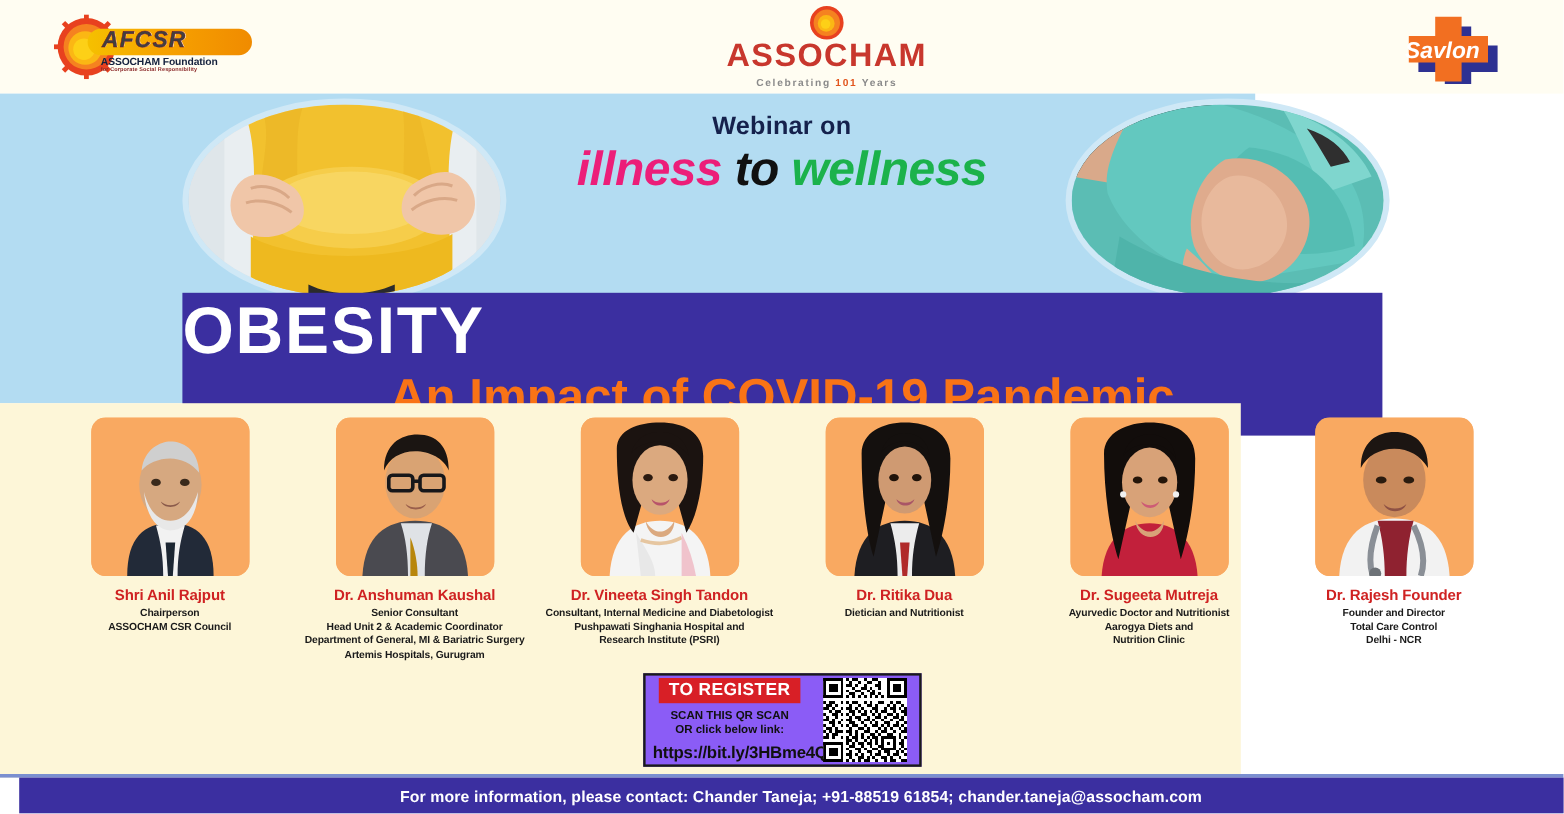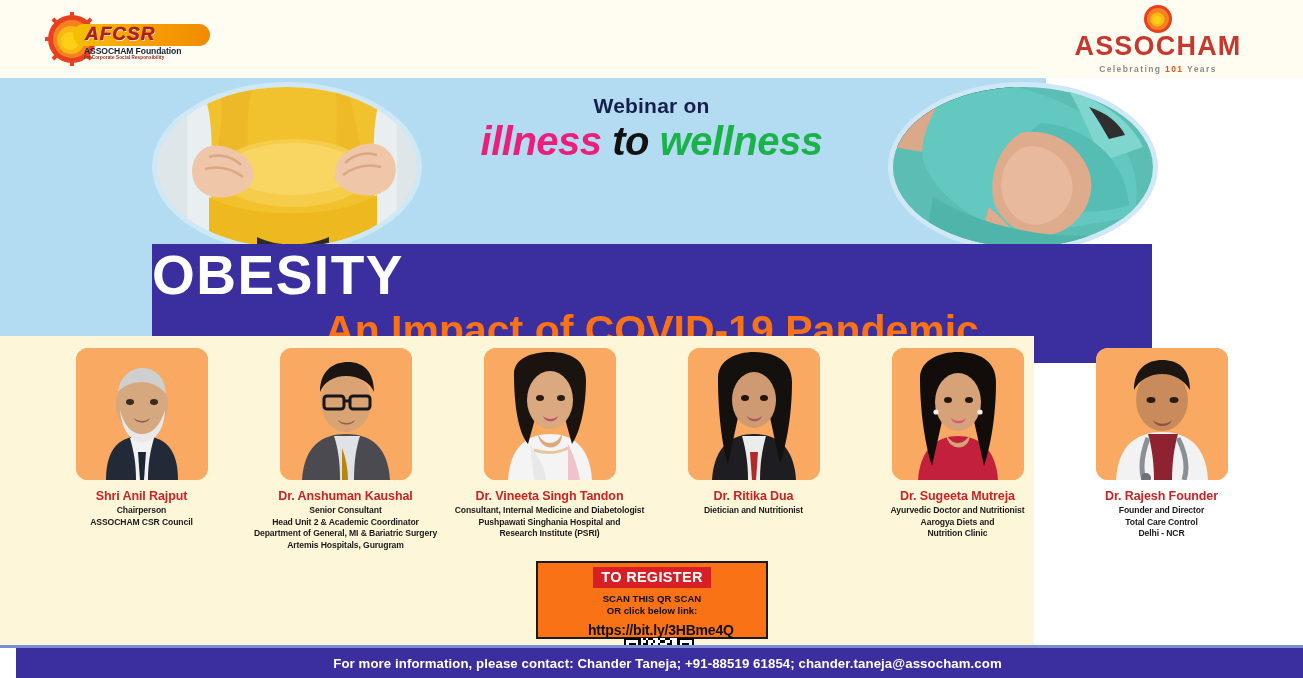--- a/index.html
+++ b/index.html
@@ -24,21 +24,21 @@
     position:absolute; left:5px; top:4px; width:54px; height:54px;
   }
   .afcsr .pill{
     position:absolute; left:33px; top:16px; width:137px; height:22px;
     background:linear-gradient(90deg,#f5c000 0%, #f7a300 45%, #f08b00 100%);
     border-radius:11px;
   }
   .afcsr .pill-txt{
     position:absolute; left:45px; top:15px; width:120px;
     font-size:19px; font-weight:bold; font-style:italic;
-    color:#b91c1c; letter-spacing:1px;
+    color:#404040; letter-spacing:1px;
     -webkit-text-stroke:0.4px #7a1010;
     text-shadow:0.5px 0.5px 0 #ffffff;
   }
   .afcsr .sub1{
     position:absolute; left:44px; top:38px; width:136px;
     font-size:8.6px; font-weight:bold; color:#14213d; letter-spacing:-0.1px;
     white-space:nowrap;
   }
   .afcsr .sub2{
     position:absolute; left:44px; top:47px; width:140px;
@@ -138,22 +138,22 @@
   }
   .sp-role{
     margin-top:2px; font-size:8.6px; font-weight:bold; color:#1a1a1a;
     text-align:center; line-height:1.33; letter-spacing:-0.1px;
     padding:0 3px;
   }
 
   
   .reg{
     position:absolute; left:536px; top:561px; width:232px; height:78px;
-    background:#f97316; border:2px solid #1a1a1a;
-    display:flex; align-items:center; padding:4px 6px;flex-direction:column;
+    background:#8b5cf6; border:2px solid #1a1a1a;
+    display:flex; align-items:center; padding:4px 6px;
   }
   .reg-left{ width:128px; }
   .reg-badge{
     display:inline-block; background:#d81f26; color:#ffffff;
     font-size:14.5px; font-weight:bold; letter-spacing:0.3px;
     padding:2px 8px 3px 8px;
   }
   .reg-l1{
     font-size:9.6px; font-weight:bold; color:#101010; margin-top:5px;
     line-height:1.3; text-align:center;
@@ -212,20 +212,27 @@
     <svg class="sun" viewBox="0 0 30 30">
       <circle cx="15" cy="15" r="14" fill="#e8411f"></circle>
       <circle cx="15" cy="15" r="11" fill="#f58220"></circle>
       <circle cx="14.5" cy="15.5" r="7" fill="#fbb714"></circle>
       <circle cx="14" cy="16" r="4" fill="#fdd017"></circle>
     </svg>
     <div class="word">ASSOCHAM</div>
     <div class="tag"><span>Celebrating </span><b>101</b><span> Years</span></div>
   </div>
 
+  <div class="savlon">
+    <svg viewBox="0 0 105 62">
+      <path d="M46 14 h22 v16 h22 v22 h-22 v16 h-22 v-16 h-22 v-22 h22 z" fill="#2e3192"></path>
+      <path d="M38 6 h22 v16 h22 v22 h-22 v16 h-22 v-16 h-22 v-22 h22 z" fill="#f26f21"></path>
+      <text x="44" y="40" font-family="Liberation Sans, sans-serif" font-size="19" font-weight="bold" font-style="italic" fill="#ffffff" text-anchor="middle">Savlon</text>
+    </svg>
+  </div>
 </div>
 
 <div class="hero">
 
   <div class="webinar-on">Webinar on</div>
 
   <div class="i2w">
     <span class="ill">illness</span>
     <span class="to">to</span>
     <span class="well">wellness</span>

